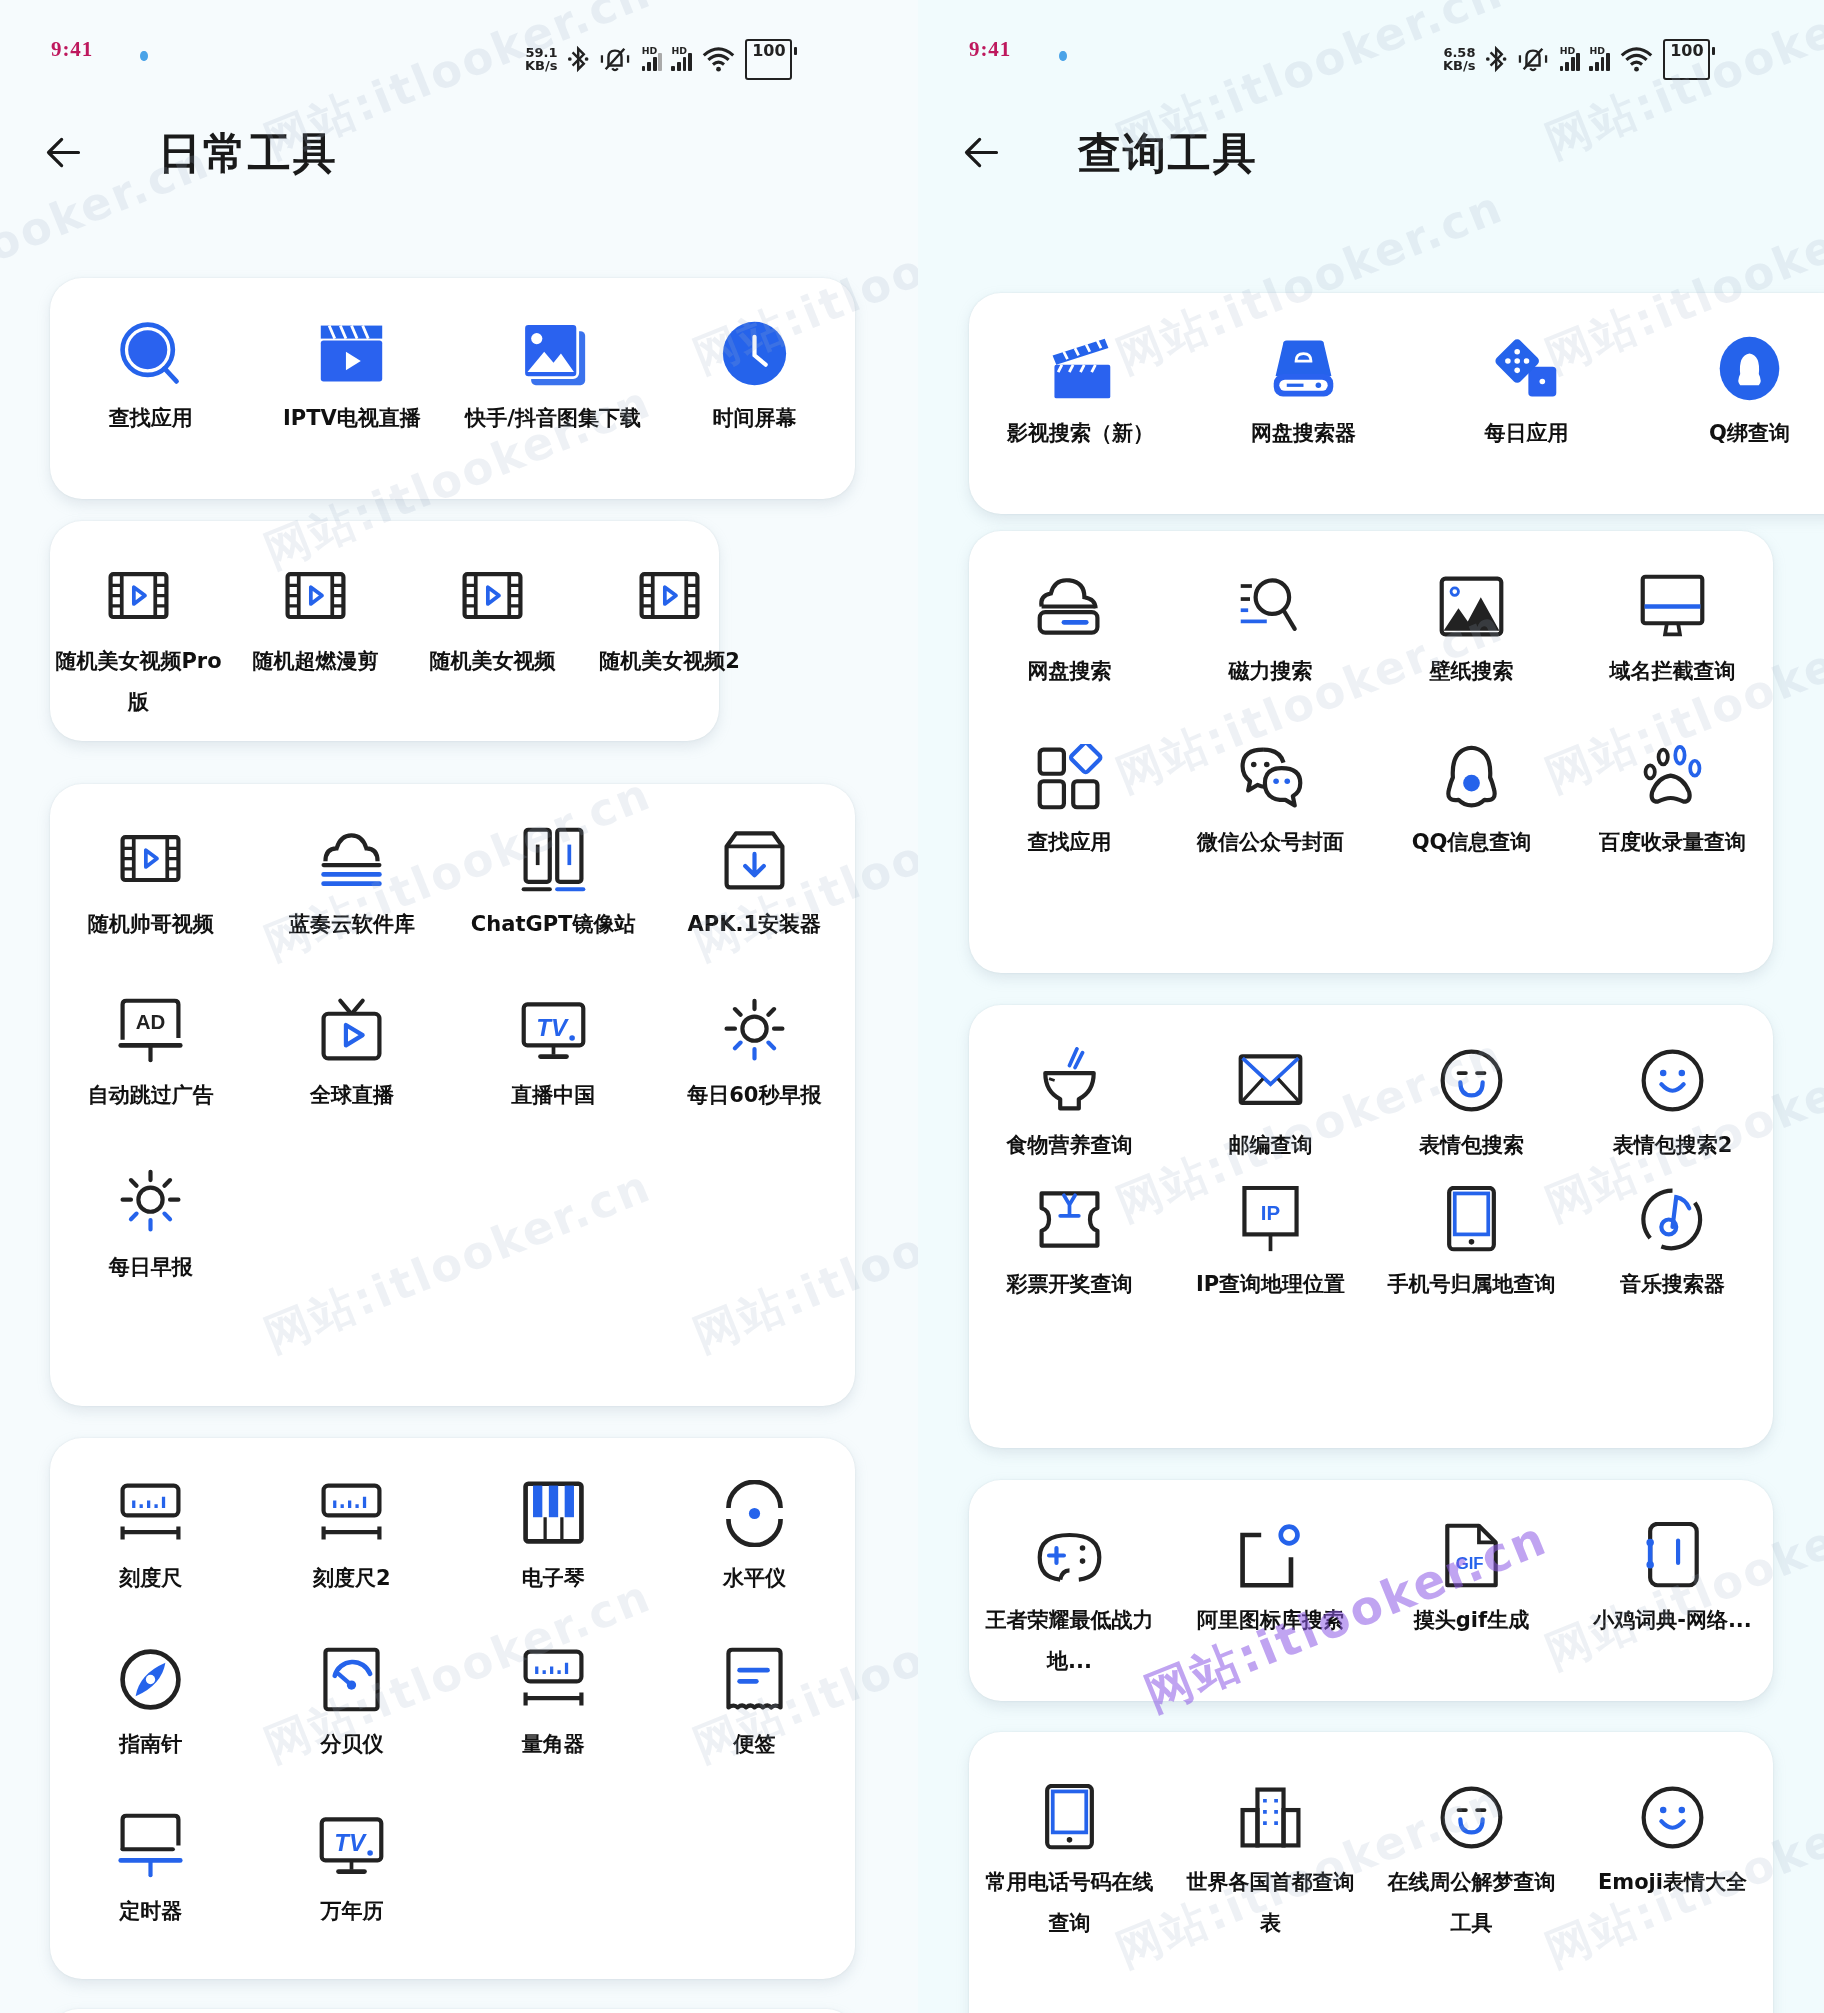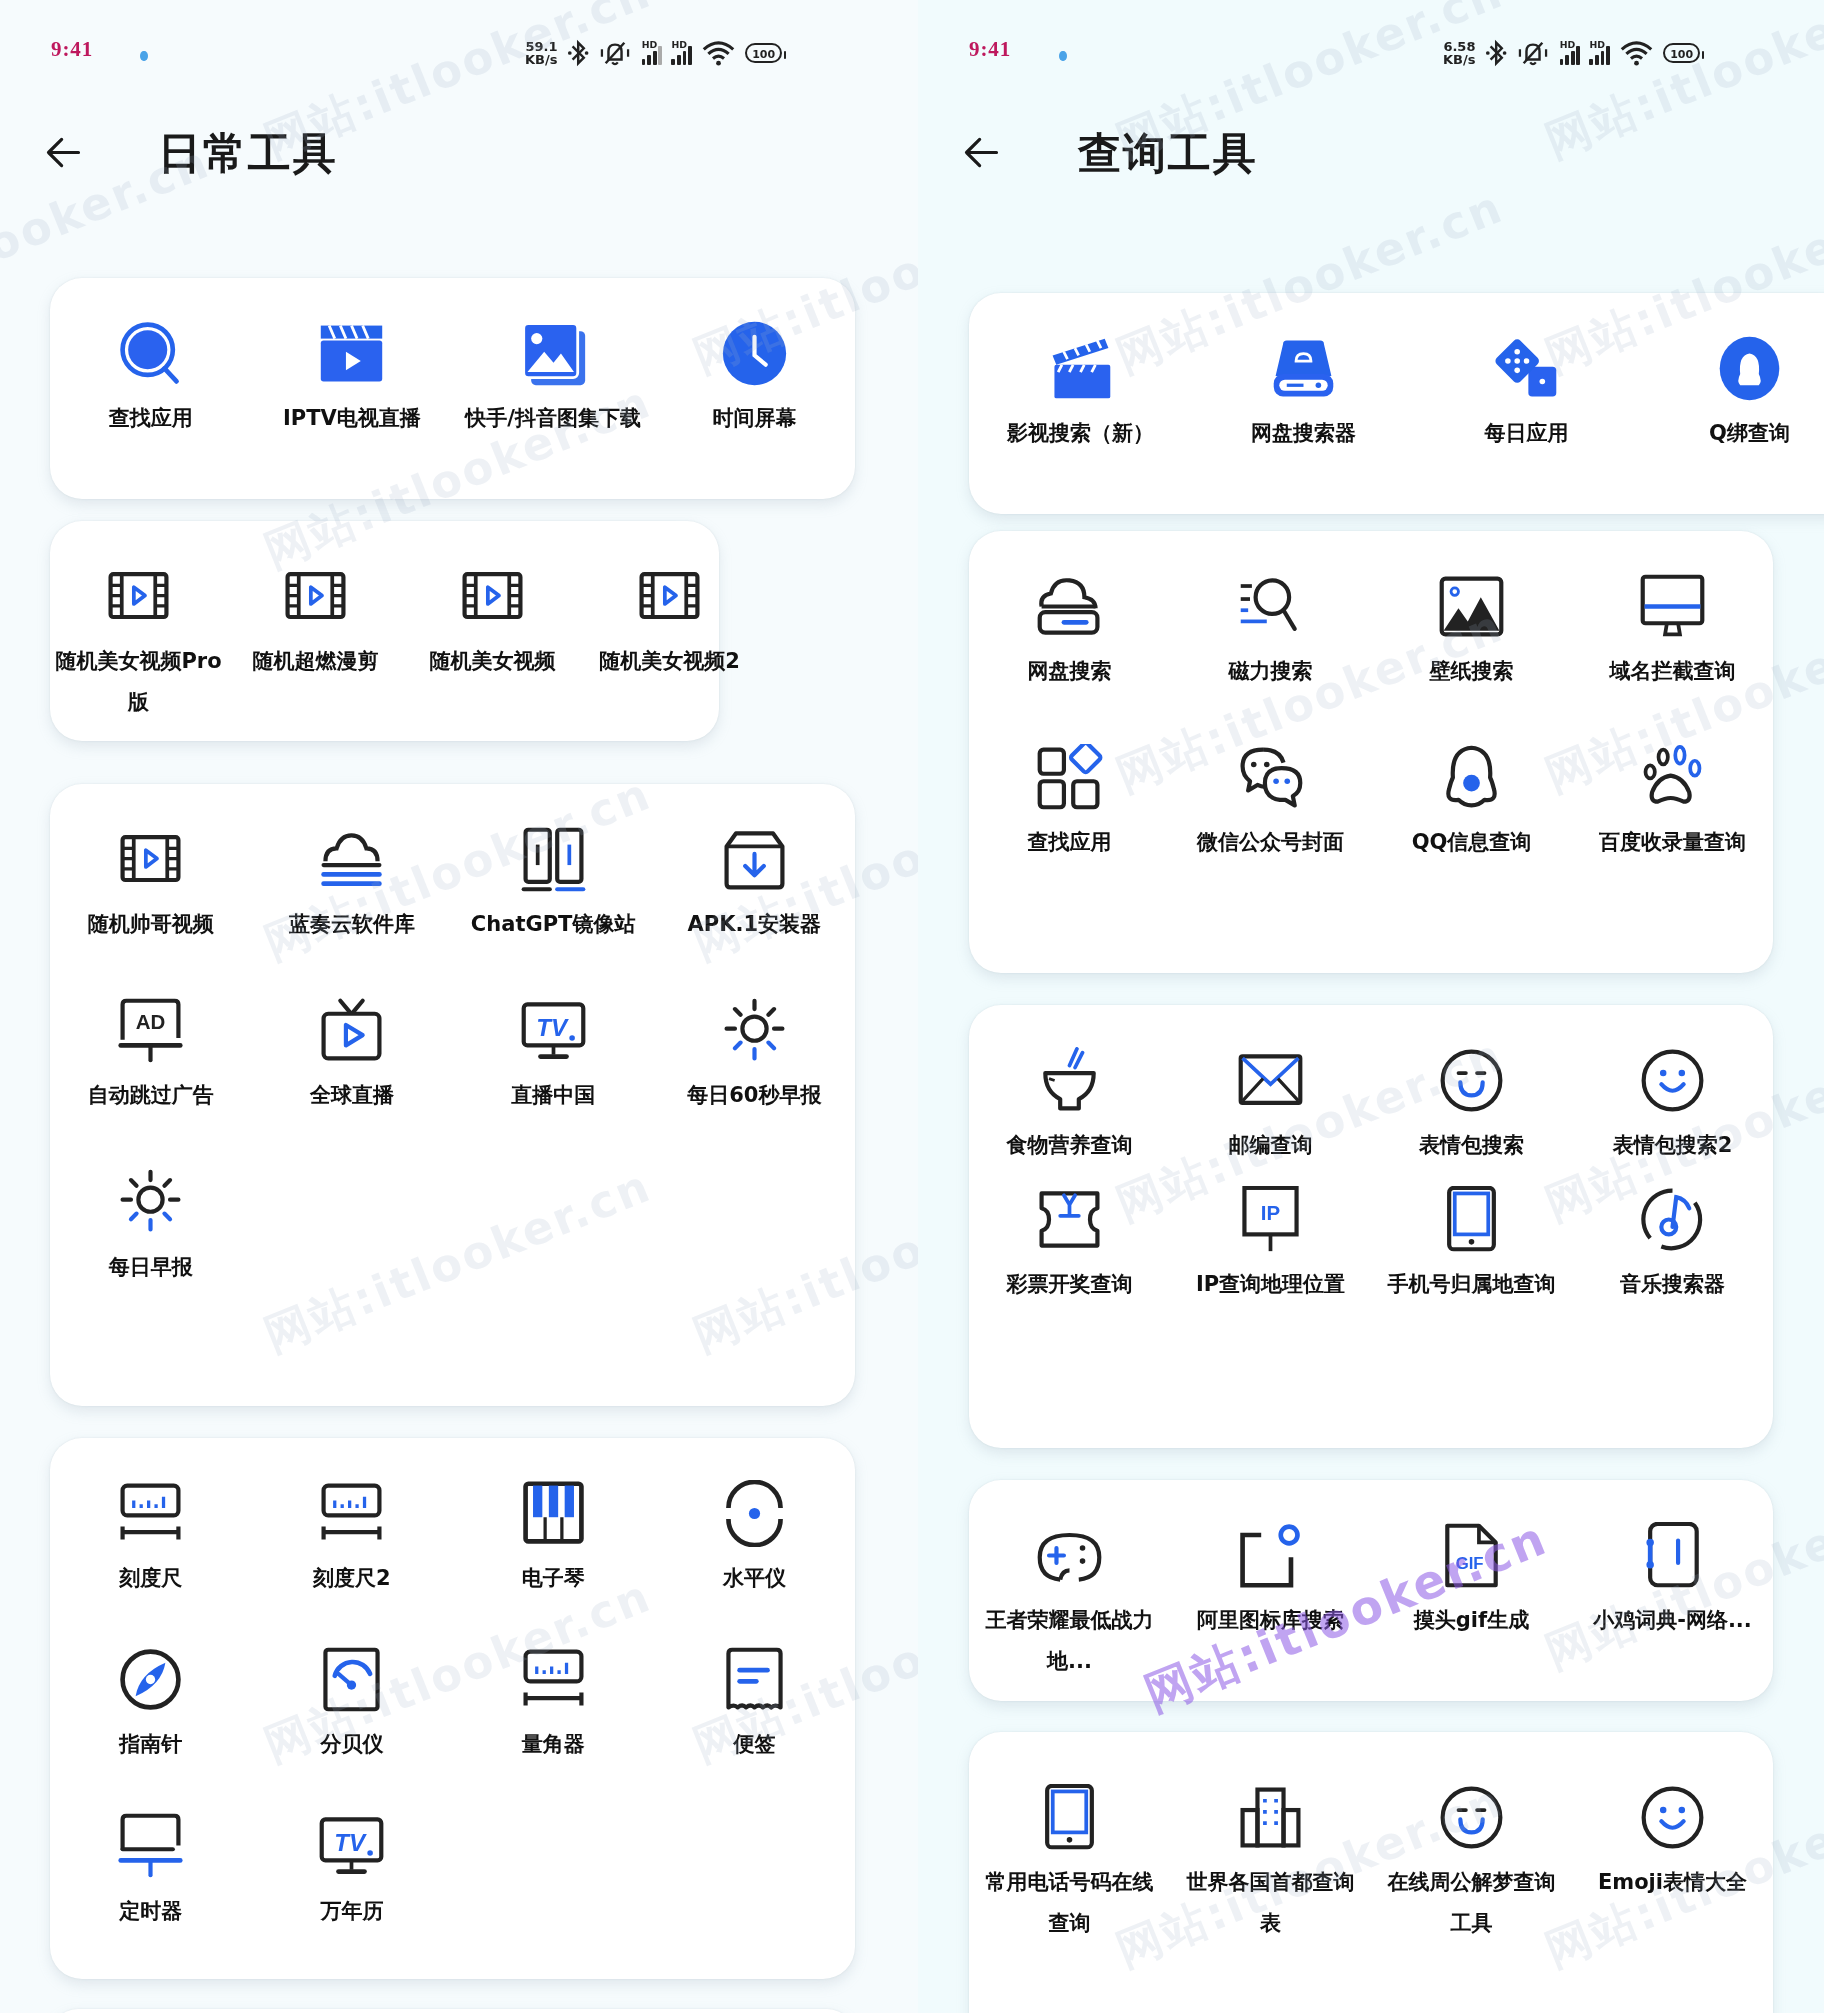--- a/index.html
+++ b/index.html
@@ -10,21 +10,21 @@
   .panel.right { left: 918px; width: 906px; background: #f1fbfd; }
 
   .status { position: absolute; top: 35px; left: 0; right: 0; height: 41px; }
   .status .time { position: absolute; top: 1.9px; font-size: 21px; font-weight: bold; color: #be185d; letter-spacing: 0.9px; font-family: Liberation Serif, serif; }
   .status .dot { position: absolute; top: 16px; width: 7.5px; height: 10.3px; border-radius: 50%; background: #4aa3e8; }
   .status .right-icons { position: absolute; top: 3.7px; display: flex; align-items: center; gap: 9.3px; color: #222; }
   .speed { font-size: 13px; line-height: 13px; font-weight: bold; text-align: right; }
   .sig { display: flex; align-items: flex-end; gap: 1.9px; height: 24px; position: relative; padding-top: 5.6px; }
   .sig .hd { position: absolute; top: -1.9px; left: 0; font-size: 9.3px; font-weight: bold; }
   .sig i { display: block; width: 3.7px; background: #222; border-radius: 0.9px; }
-  .battery { border: 2.3px solid #222; border-radius: 10px; font-size: 11px; font-weight: bold; padding: 0 4.7px; height: 20px; line-height: 19.6px; position: relative; }
+  .battery { border: 2.3px solid #222; border-radius: 3px; font-size: 16px; font-weight: bold; padding: 0 4.7px; height: 41px; line-height: 19.6px; position: relative; }
   .battery:after { content: ""; position: absolute; right: -6.5px; top: 6.5px; width: 2.8px; height: 7.5px; background: #222; border-radius: 0.9px; }
 
   .header { position: absolute; top: 121px; left: 0; right: 0; height: 65px; }
   .back { position: absolute; top: 9.3px; width: 45px; height: 45px; cursor: pointer; }
   .title { position: absolute; top: 3.7px; font-size: 43px; font-weight: bold; color: #1a1a1a; letter-spacing: 1.9px; }
 
   .card { position: absolute; background: #ffffff; border-radius: 32px; box-shadow: 0 5.6px 13px rgba(150,170,180,0.22), 0 0 1.9px rgba(150,170,180,0.25); }
   .grid { position: absolute; left: 0; right: 0; display: grid; grid-template-columns: repeat(4, 1fr); }
   .tool { display: flex; flex-direction: column; align-items: center; cursor: pointer; }
   .tool .ic { width: 67px; height: 67px; display: flex; align-items: center; justify-content: center; }

